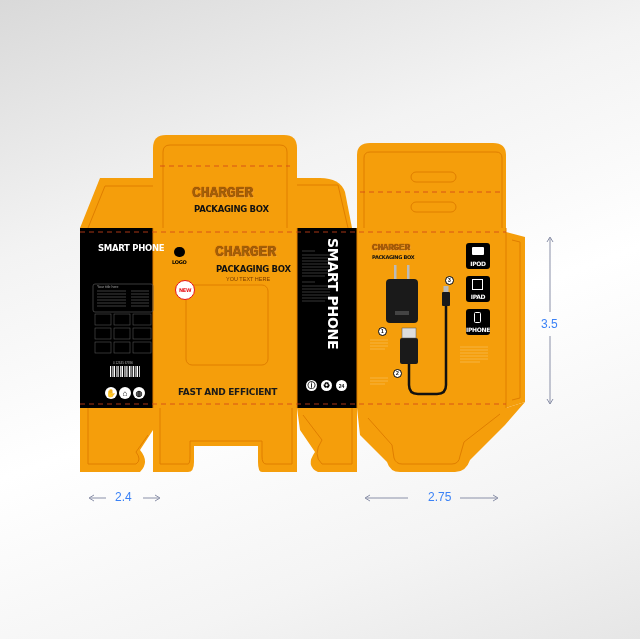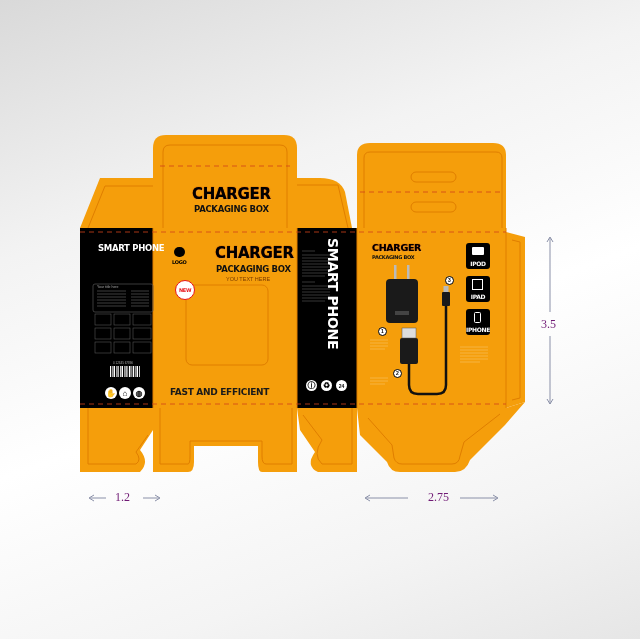--- a/index.html
+++ b/index.html
@@ -3,22 +3,22 @@
 <meta charset="utf-8">
 <style>
   html,body{margin:0;padding:0;}
   body{width:640px;height:639px;overflow:hidden;position:relative;
     background:linear-gradient(160deg,#d9d9d9 0%,#f3f3f3 30%,#ffffff 55%,#f4f4f4 80%,#e6e6e6 100%);
     font-family:"Liberation Sans",sans-serif;}
   .abs{position:absolute;}
   svg.dieline{position:absolute;left:0;top:0;}
   .txt{position:absolute;white-space:nowrap;}
   .impact{font-family:"DejaVu Sans",sans-serif;font-weight:bold;letter-spacing:-0.3px;}
-  .charger-red{color:#000000;text-shadow:0 0 1px #7a0000,1px 1px 0 #fff2;}
-  .dim{color:#701a75;font-family:Liberation Serif, serif;}
+  .charger-red{color:#a16207;text-shadow:0 0 1px #7a0000,1px 1px 0 #fff2;font-family:Liberation Mono, monospace;}
+  .dim{color:#3b82f6;font-family:Liberation Sans, sans-serif;}
   .icon-circle{position:absolute;border-radius:50%;background:#fff;color:#000;
     font-size:8px;display:flex;align-items:center;justify-content:center;font-weight:bold;}
   .device-tile{position:absolute;background:#000;border-radius:3px;width:24px;height:26px;}
   .device-tile .lbl{position:absolute;bottom:2px;left:0;width:100%;text-align:center;
     color:#fff;font-size:6px;font-weight:bold;font-family:"DejaVu Sans",sans-serif;letter-spacing:-0.3px;}
   .num-badge{position:absolute;width:7px;height:7px;border-radius:50%;background:#fff;
     border:1px solid #000;font-size:5px;line-height:7px;text-align:center;color:#000;font-weight:bold;}
 </style>
 </head>
 <body>
@@ -189,21 +189,21 @@
 <div class="icon-circle" style="left:133px;top:387px;width:12px;height:12px;">◍</div>
 
 <div class="abs" style="left:174px;top:247px;width:11px;height:10px;background:#000;border-radius:5px;"></div>
 <div class="txt impact" style="left:172px;top:259px;font-size:5px;color:#000;">LOGO</div>
 <div class="txt impact charger-red" style="left:215px;top:244px;font-size:15px;">CHARGER</div>
 <div class="txt impact" style="left:216px;top:264px;font-size:8.5px;color:#111;">PACKAGING BOX</div>
 <div class="txt" style="left:226px;top:276px;font-size:5.5px;color:#7a3b00;">YOU TEXT HERE</div>
 <div class="abs" style="left:175px;top:280px;width:18px;height:18px;border-radius:50%;background:#fff;border:1.5px solid #e8141b;display:flex;align-items:center;justify-content:center;">
   <span class="impact" style="font-size:5px;color:#e8141b;">NEW</span>
 </div>
-<div class="txt impact" style="left:170px;top:387px;font-size:9px;color:#1a1a1a;">FAST AND EFFICIENT</div>
+<div class="txt impact" style="left:178px;top:387px;font-size:9px;color:#1a1a1a;">FAST AND EFFICIENT</div>
 
 <div class="txt impact" style="left:318px;top:280px;font-size:14px;color:#fff;transform:rotate(90deg);transform-origin:center;width:100px;margin-left:-35px;text-align:center;">SMART PHONE</div>
 <div class="icon-circle" style="left:306px;top:380px;width:11px;height:11px;">ⓘ</div>
 <div class="icon-circle" style="left:321px;top:380px;width:11px;height:11px;">♻</div>
 <div class="icon-circle" style="left:336px;top:380px;width:11px;height:11px;font-size:5px;">24</div>
 
 <div class="txt impact charger-red" style="left:372px;top:242px;font-size:9.5px;">CHARGER</div>
 <div class="txt impact" style="left:372px;top:254px;font-size:5px;color:#111;">PACKAGING BOX</div>
 <div class="num-badge" style="left:378px;top:327px;">1</div>
 <div class="num-badge" style="left:393px;top:369px;">2</div>
@@ -216,14 +216,14 @@
 <div class="device-tile" style="left:466px;top:276px;">
   <div style="position:absolute;left:6px;top:3px;width:11px;height:11px;border:1px solid #fff;box-sizing:border-box;"></div>
   <div class="lbl">IPAD</div>
 </div>
 <div class="device-tile" style="left:466px;top:309px;">
   <div style="position:absolute;left:8px;top:3px;width:7px;height:11px;border:1px solid #fff;border-radius:1.5px;box-sizing:border-box;"></div>
   <div class="lbl">IPHONE</div>
 </div>
 
 <div class="txt dim" style="left:541px;top:317px;font-size:12px;">3.5</div>
-<div class="txt dim" style="left:115px;top:490px;font-size:12px;">1.2</div>
+<div class="txt dim" style="left:115px;top:490px;font-size:12px;">2.4</div>
 <div class="txt dim" style="left:428px;top:490px;font-size:12px;">2.75</div>
 
 </body></html>

